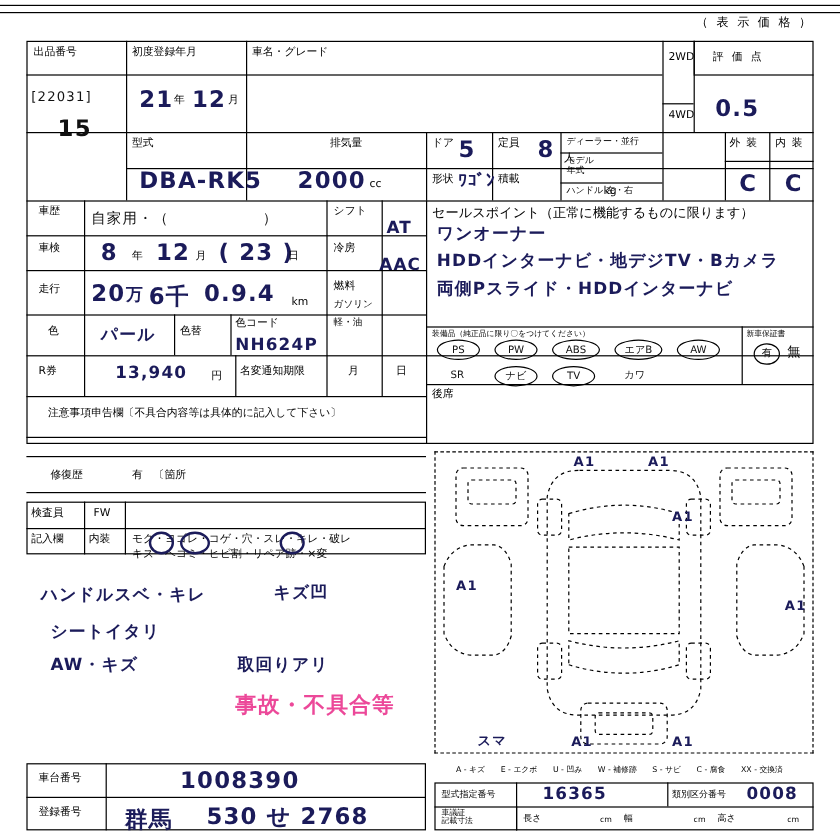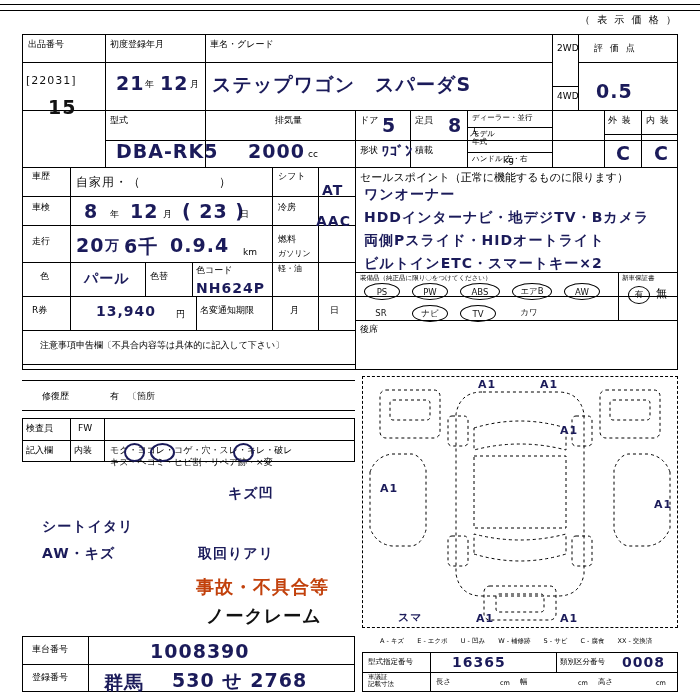--- a/index.html
+++ b/index.html
@@ -60,21 +60,20 @@
   <div class="hw small" style="left:26px;top:74px;color:#111;font-weight:400;">[22031]</div>
   <div class="hw big" style="left:48px;top:96px;color:#111;">15</div>
 
   <div class="lbl" style="left:110px;top:40px;">初度登録年月</div>
   <div class="hw big" style="left:116px;top:72px;">21</div>
   <div class="lbl" style="left:145px;top:80px;">年</div>
   <div class="hw big" style="left:160px;top:72px;">12</div>
   <div class="lbl" style="left:190px;top:80px;">月</div>
 
   <div class="lbl" style="left:210px;top:40px;">車名・グレード</div>
-  <div class="hw big" style="left:212px;top:72px;">ステップワゴン　スパーダS</div>
 
   <div class="lbl" style="left:557px;top:44px;">2WD</div>
   <div class="lbl" style="left:557px;top:92px;">4WD</div>
 
   <div class="lbl" style="left:594px;top:44px;letter-spacing:2px;">評 価 点</div>
   <div class="hw big" style="left:596px;top:80px;">0.5</div>
 
   <div class="lbl" style="left:110px;top:116px;">型式</div>
   <div class="hw big" style="left:116px;top:140px;">DBA-RK5</div>
 
@@ -179,22 +178,21 @@
   <div class="lbl" style="left:74px;top:446px;">内装</div>
   <div class="lbl" style="left:110px;top:446px;">モク・ヨゴレ・コゲ・穴・スレ・キレ・破レ</div>
 
   <div class="hwcirc" style="left:124px;top:443px;width:17px;height:15px;border-color:#1b1b5a;"></div>
   <div class="hwcirc" style="left:150px;top:443px;width:21px;height:15px;"></div>
   <div class="hwcirc" style="left:233px;top:443px;width:17px;height:15px;"></div>
 
   <div class="lbl" style="left:360px;top:172px;font-size:11px;">セールスポイント（正常に機能するものに限ります）</div>
   <div class="hw mid" style="left:364px;top:186px;">ワンオーナー</div>
   <div class="hw mid" style="left:364px;top:209px;">HDDインターナビ・地デジTV・Bカメラ</div>
-  <div class="hw mid" style="left:364px;top:232px;">両側Pスライド・HIDオートライト</div>
-  <div class="hw mid" style="left:364px;top:255px;">ビルトインETC・スマートキー×2</div>
+  <div class="hw mid" style="left:364px;top:232px;">両側Pスライド・HDDインターナビ</div>
 
   <div class="hline" style="left:355px;top:272px;width:323px;"></div>
   <div class="hline" style="left:355px;top:296px;width:323px;"></div>
   <div class="hline" style="left:355px;top:320px;width:323px;"></div>
   <div class="vline" style="left:618px;top:272px;height:48px;"></div>
 
   <div class="lbl xs" style="left:360px;top:275px;">装備品（純正品に限り〇をつけてください）</div>
   <div class="lbl xs" style="left:622px;top:275px;">新車保証書</div>
 
   <div class="ovl" style="left:364px;top:283px;width:34px;height:15px;">PS</div>
@@ -249,27 +247,27 @@
   <div class="hw small" style="left:478px;top:378px;">A1</div>
   <div class="hw small" style="left:540px;top:378px;">A1</div>
   <div class="hw small" style="left:560px;top:424px;">A1</div>
   <div class="hw small" style="left:654px;top:498px;">A1</div>
   <div class="hw small" style="left:380px;top:482px;">A1</div>
   <div class="hw small" style="left:386px;top:482px;opacity:0;">XA1</div>
   <div class="hw small" style="left:476px;top:612px;">A1</div>
   <div class="hw small" style="left:398px;top:610px;">スマ</div>
   <div class="hw small" style="left:560px;top:612px;">A1</div>
 
+  <div class="hw mid" style="left:34px;top:487px;">ハンドルスベ・キレ</div>
   <div class="hw mid" style="left:42px;top:518px;">シートイタリ</div>
   <div class="hw mid" style="left:42px;top:545px;">AW・キズ</div>
   <div class="hw mid" style="left:228px;top:485px;">キズ凹</div>
   <div class="hw mid" style="left:198px;top:545px;">取回りアリ</div>
 
-  <div class="hw" style="left:196px;top:575px;font-size:18px;color:#c2410c;">事故・不具合等</div>
-  <div class="hw" style="left:206px;top:604px;font-size:18px;color:#111;">ノークレーム</div>
+  <div class="hw" style="left:196px;top:575px;font-size:18px;color:#ec4899;">事故・不具合等</div>
 
   <div class="bx" style="left:22px;top:636px;width:333px;height:56px;"></div>
   <div class="hline" style="left:22px;top:664px;width:333px;"></div>
   <div class="vline" style="left:88px;top:636px;height:56px;"></div>
 
   <div class="lbl" style="left:32px;top:645px;">車台番号</div>
   <div class="hw big" style="left:150px;top:640px;">1008390</div>
   <div class="lbl" style="left:32px;top:673px;">登録番号</div>
   <div class="hw big" style="left:104px;top:670px;">群馬</div>
   <div class="hw big" style="left:172px;top:668px;">530 せ 2768</div>

